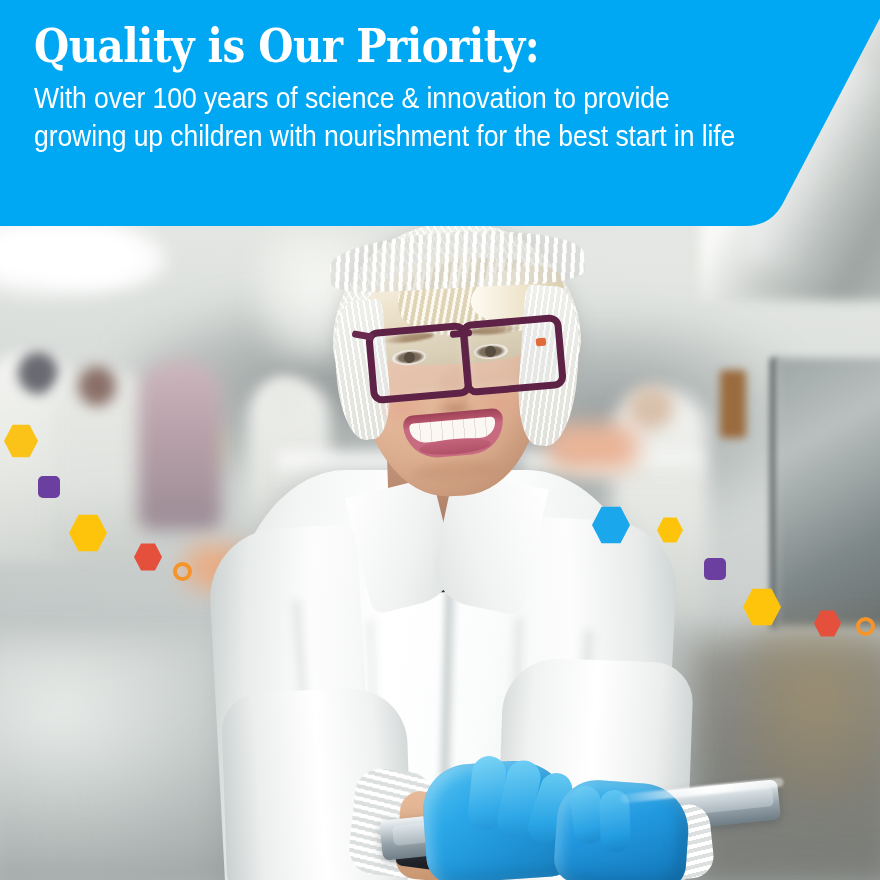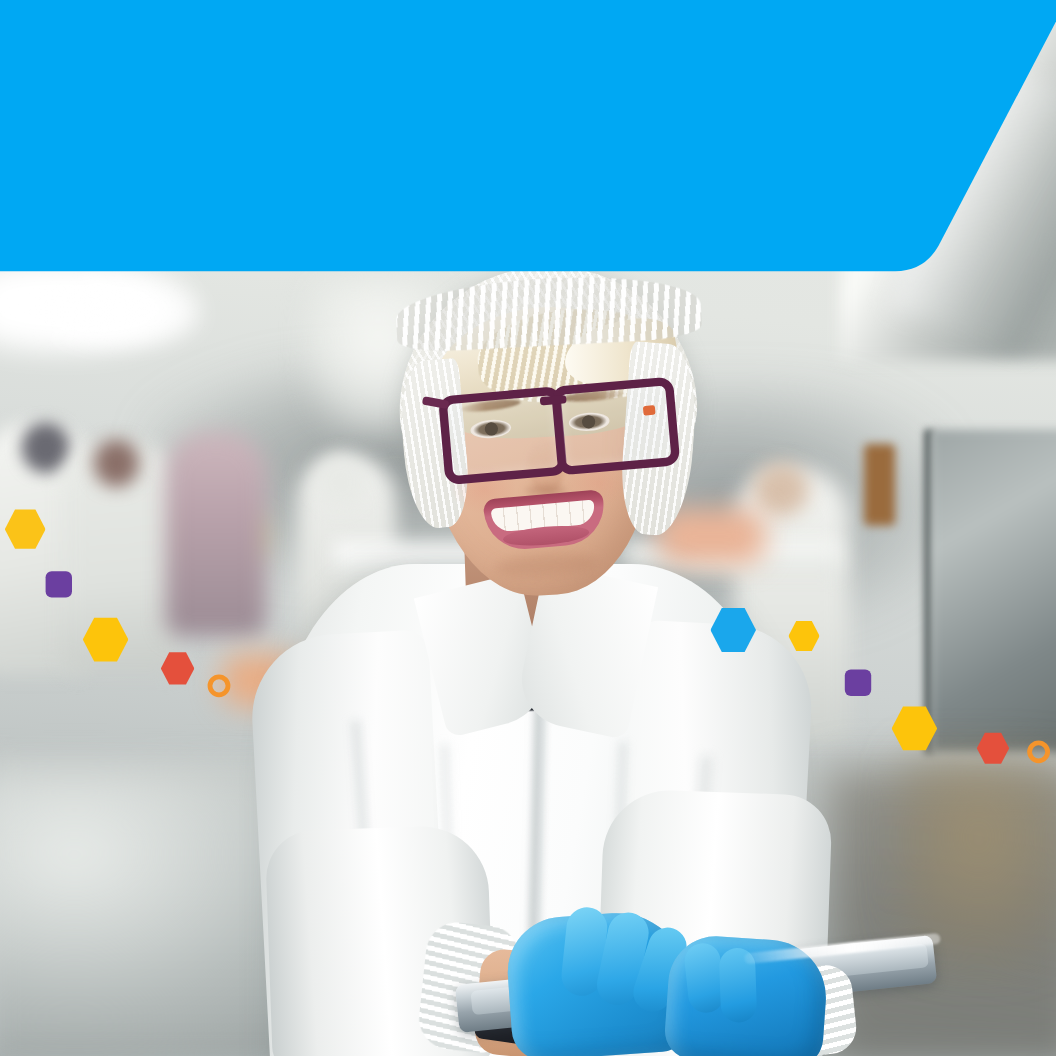--- a/index.html
+++ b/index.html
@@ -769,14 +769,18 @@
       <div class="deco hex" style="left: 814px; top: 610px; width: 27px; height: 27px; background: rgb(228, 80, 60);"></div>
       <div class="deco ring" style="left: 856px; top: 617px; width: 19px; height: 19px; border-color: rgb(245, 148, 43); border-width: 4px; box-sizing: border-box;"></div>
     </div>
 
   <div class="banner">
     <svg width="880" height="232" viewBox="0 0 880 232">
       <path id="banner-path" d="M0,0 L880,0 L880,18 L782,205 Q770,226 746,226 L0,226 Z" fill="#00A8F3"></path>
     </svg>
   </div>
 
+  <div class="banner-text">
+    <h1 class="headline">Quality is Our Priority:</h1>
+    <p class="subline">With over 100 years of science &amp; innovation to provide growing up children with nourishment for the best start in life</p>
+  </div>
 
 </div>
 
 </body></html>

